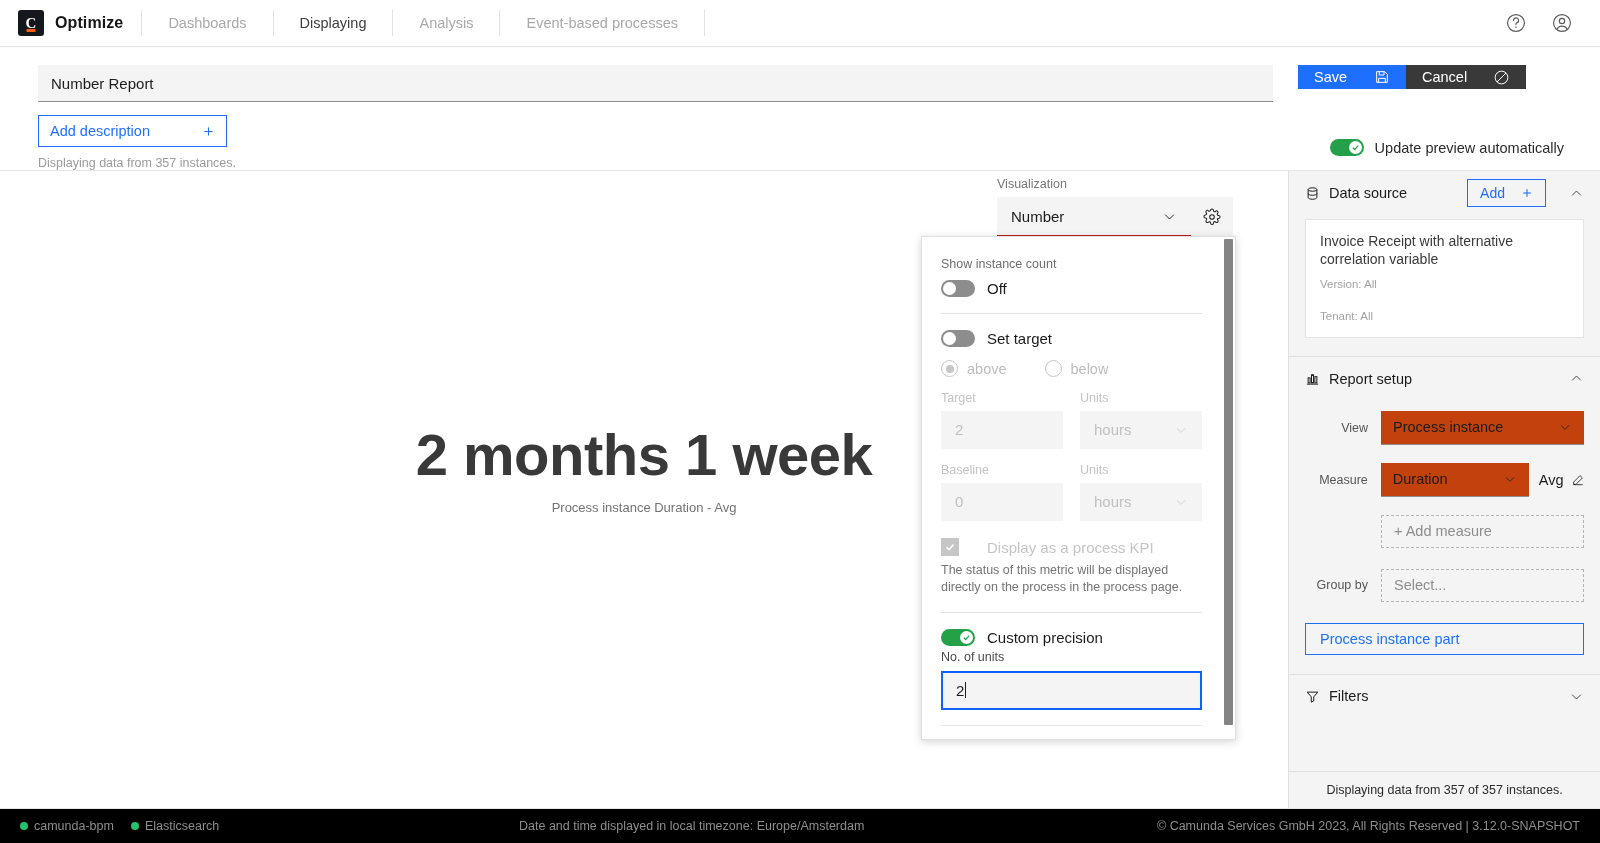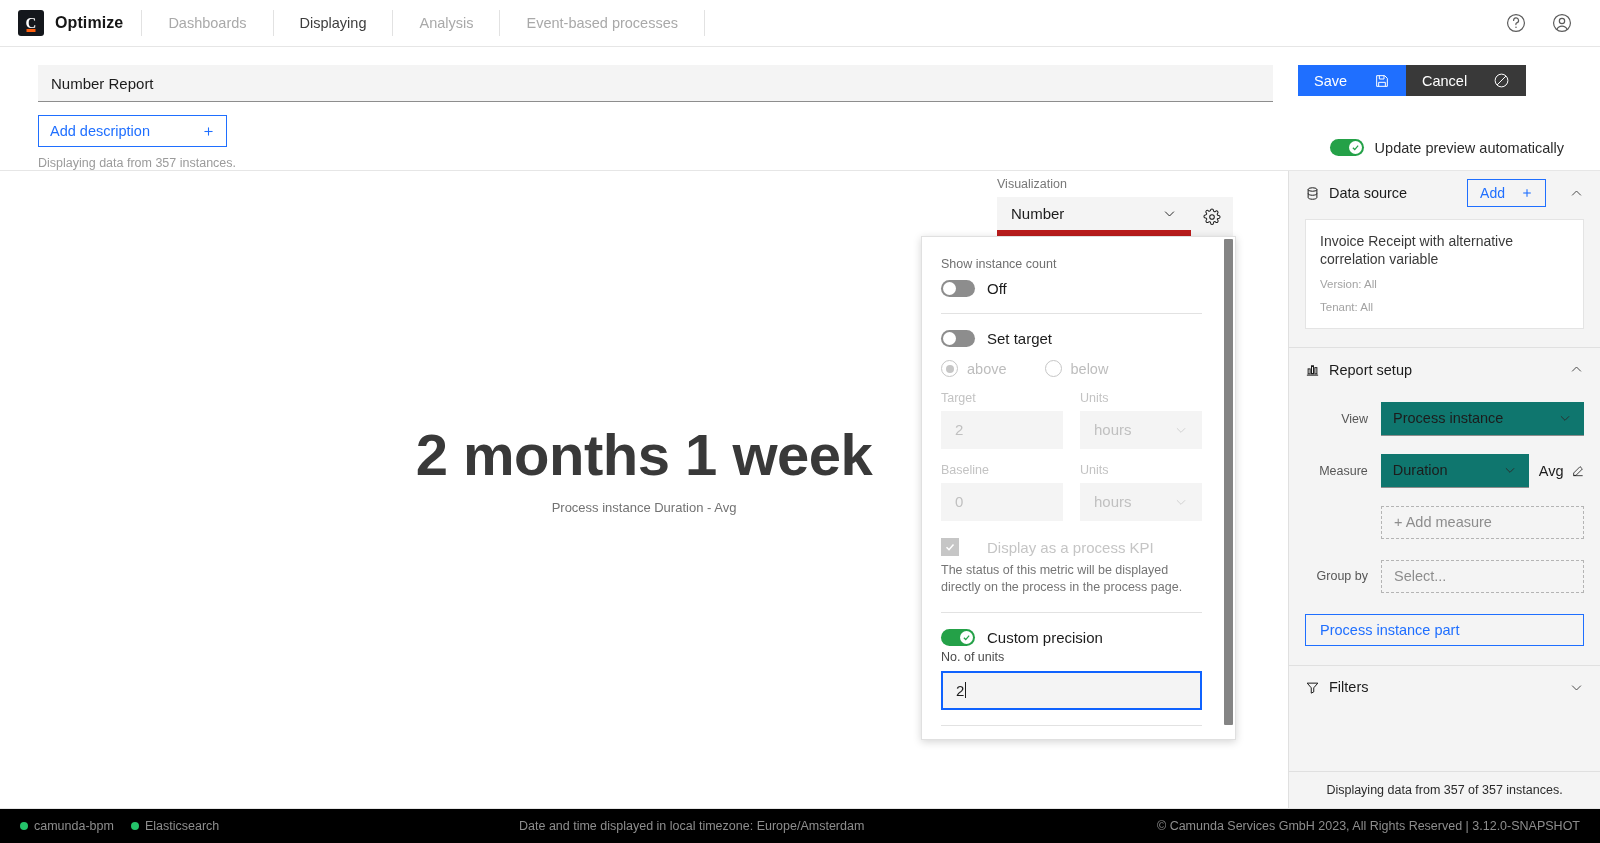--- a/index.html
+++ b/index.html
@@ -48,21 +48,21 @@
   .title-row { display: flex; align-items: flex-start; padding: 0 38px 0 38px; }
   .title-input {
     flex: 1 1 auto; height: 37px; background: #f4f4f4;
     border: none; border-bottom: 1px solid #8d8d8d;
     font-size: 15px; color: #1c1c1c; padding: 0 13px;
     font-family: "Liberation Sans", sans-serif; outline: none;
     max-width: 1235px;
   }
   .header-actions { display: flex; margin-left: 25px; }
   .btn-primary, .btn-dark {
-    height: 31px; display: flex; align-items: center; justify-content: space-between;
+    height: 24px; display: flex; align-items: center; justify-content: space-between;
     color: #fff; font-size: 14.5px; cursor: pointer; border: none;
     padding: 0 16px; font-family: "Liberation Sans", sans-serif; gap: 26px; min-width: 108px;
   }
   .btn-primary { background: #1f6fff; }
   .btn-dark { background: #393939; }
   .btn-ic { display:flex; align-items:center; }
 
   .desc-row { padding: 13px 38px 0 38px; }
   .add-description {
     display: inline-flex; align-items: center; justify-content: space-between;
@@ -101,21 +101,21 @@
     font-size: 58px; font-weight: bold; color: #393939; letter-spacing: -0.5px; line-height: 1;
   }
   .number-label { margin-top: 16px; font-size: 13px; color: #737373; }
 
   .viz-select-wrap {
     position: absolute; top: 6px; left: 997px; width: 236px;
   }
   .viz-label { font-size: 12.5px; color: #787878; margin-bottom: 6px; }
   .viz-row { display: flex; }
   .viz-select {
-    width: 194px; height: 39px; background: #f4f4f4; border-bottom: 6px solid #b91c1c;
+    width: 194px; height: 39px; background: #f4f4f4; border-bottom: 1px solid #b91c1c;
     display: flex; align-items: center; justify-content: space-between;
     padding: 0 14px; font-size: 15px; color: #1c1c1c; cursor: pointer;
   }
   .gear-btn {
     width: 42px; height: 39px; background: #f4f4f4; display: flex; align-items: center;
     justify-content: center; cursor: pointer; color: #2b2b2b;
   }
 
   
   .popup {
@@ -193,21 +193,21 @@
     padding: 12px 14px 12px 14px;
   }
   .ds-name { font-size: 14px; color: #3a3a3a; line-height: 1.32; }
   .ds-meta { font-size: 11.5px; color: #a3a3a3; margin-top: 7px; line-height: 1.42; }
   .sb-divider { height: 1px; background: #e0e0e0; margin-top: 18px; }
 
   .setup-row { display: flex; align-items: center; padding: 0 16px 8px 16px; margin-top: 10px; }
   .setup-label { width: 76px; text-align: right; font-size: 12.5px; color: #565656; padding-right: 13px; }
   .setup-control { flex: 1 1 auto; min-width: 0; display: flex; align-items: center; gap: 10px;}
   .sel {
-    background: #0f766e; border-bottom: 1px solid #8d8d8d; height: 34px;
+    background: #c2410c; border-bottom: 1px solid #8d8d8d; height: 34px;
     display: flex; align-items: center; justify-content: space-between;
     padding: 0 12px; font-size: 14.5px; color: #1c1c1c; cursor: pointer; flex: 1 1 auto;
   }
   .sel.short { flex: 0 0 148px; }
   .agg { font-size: 14.5px; color: #1c1c1c; display: flex; align-items: center; gap: 7px; cursor: pointer; }
   .dashed {
     border: 1px dashed #b4b4b4; background: transparent; height: 33px;
     display: flex; align-items: center; padding: 0 12px; font-size: 14.5px; color: #8d8d8d;
     flex: 1 1 auto; cursor: pointer;
   }
@@ -491,21 +491,21 @@
         <span class="sb-chevron">
           <svg width="15" height="15" viewBox="0 0 24 24" fill="none" stroke="#4c4c4c" stroke-width="1.6">
               <polyline points="5,15 12,8 19,15"></polyline>
             </svg>
         </span>
       </div>
 
       <div class="ds-card">
         <div class="ds-name">Invoice Receipt with alternative correlation variable</div>
         <div class="ds-meta">Version: All</div>
-        <div class="ds-meta" style="margin-top:7px">Tenant: All</div>
+        <div class="ds-meta" style="margin-top:16px">Tenant: All</div>
       </div>
 
       <div class="sb-divider"></div>
 
       <div class="sb-section-head">
         <span>
           <svg width="15" height="15" viewBox="0 0 24 24" fill="none" stroke="#1c1c1c" stroke-width="1.6">
             <line x1="3" y1="21" x2="21" y2="21"></line>
             <rect x="5" y="11" width="3.2" height="8"></rect>
             <rect x="10.4" y="6" width="3.2" height="13"></rect>

